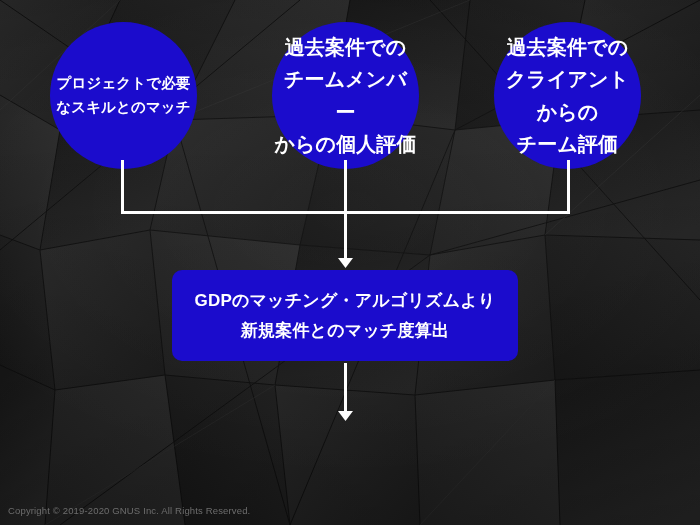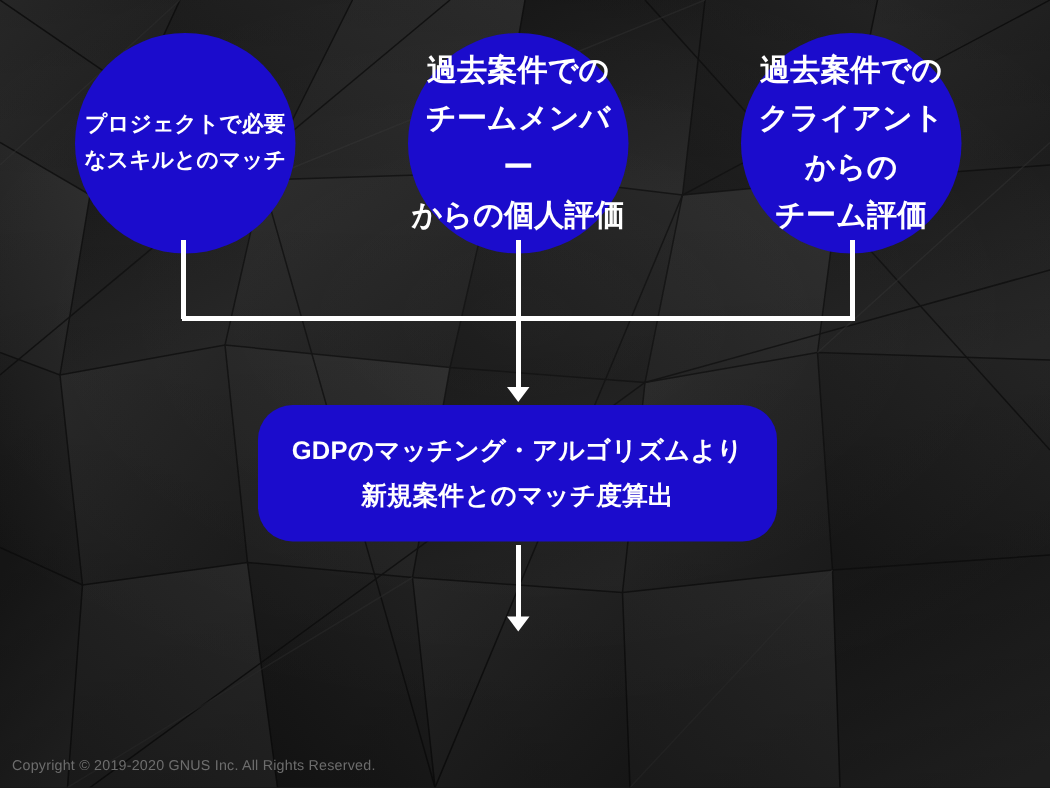--- a/index.html
+++ b/index.html
@@ -76,21 +76,21 @@
   }
 
   
   #algo-box {
     position: absolute;
     left: 172px;
     top: 270px;
     width: 346px;
     height: 91px;
     background: #1b0ccc;
-    border-radius: 23px;
+    border-radius: 10px;
     display: flex;
     align-items: center;
     justify-content: center;
     text-align: center;
     box-sizing: border-box;
     z-index: 4;
   }
   #algo-box .box-text {
     color: #ffffff;
     font-size: 17px;

